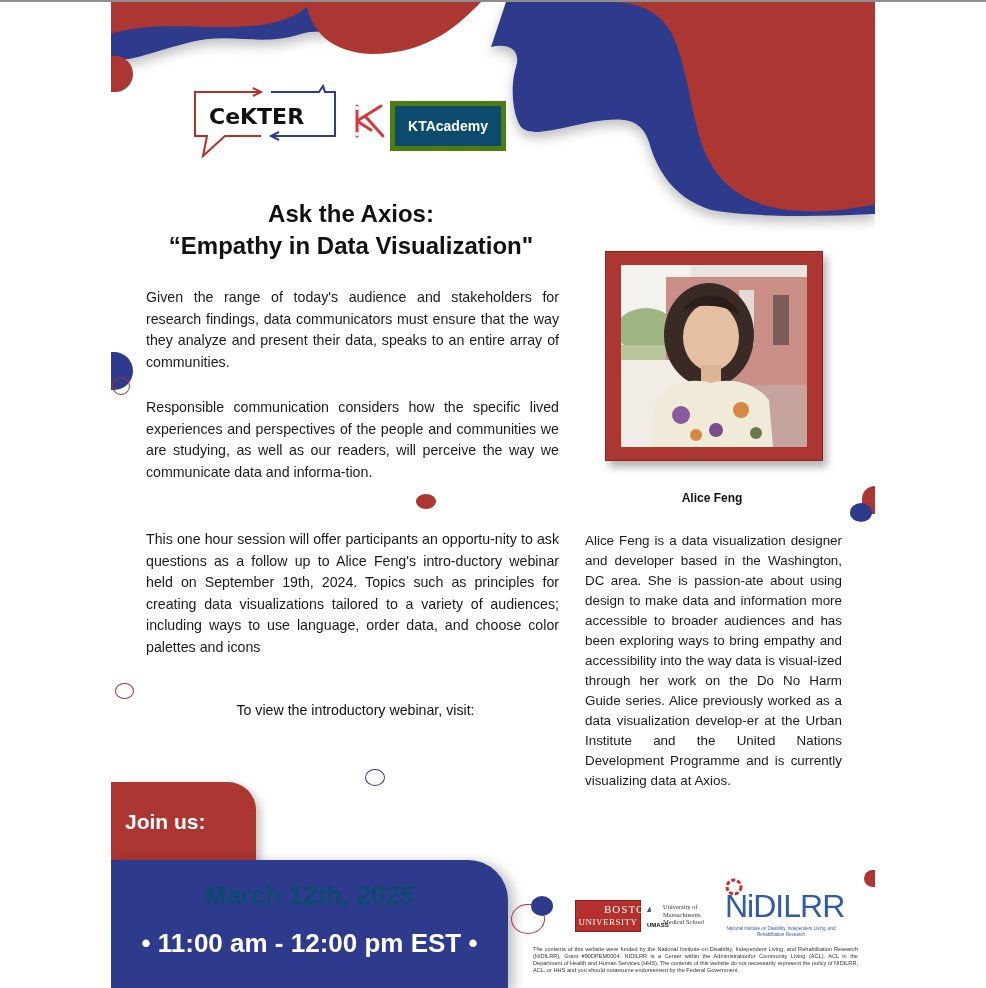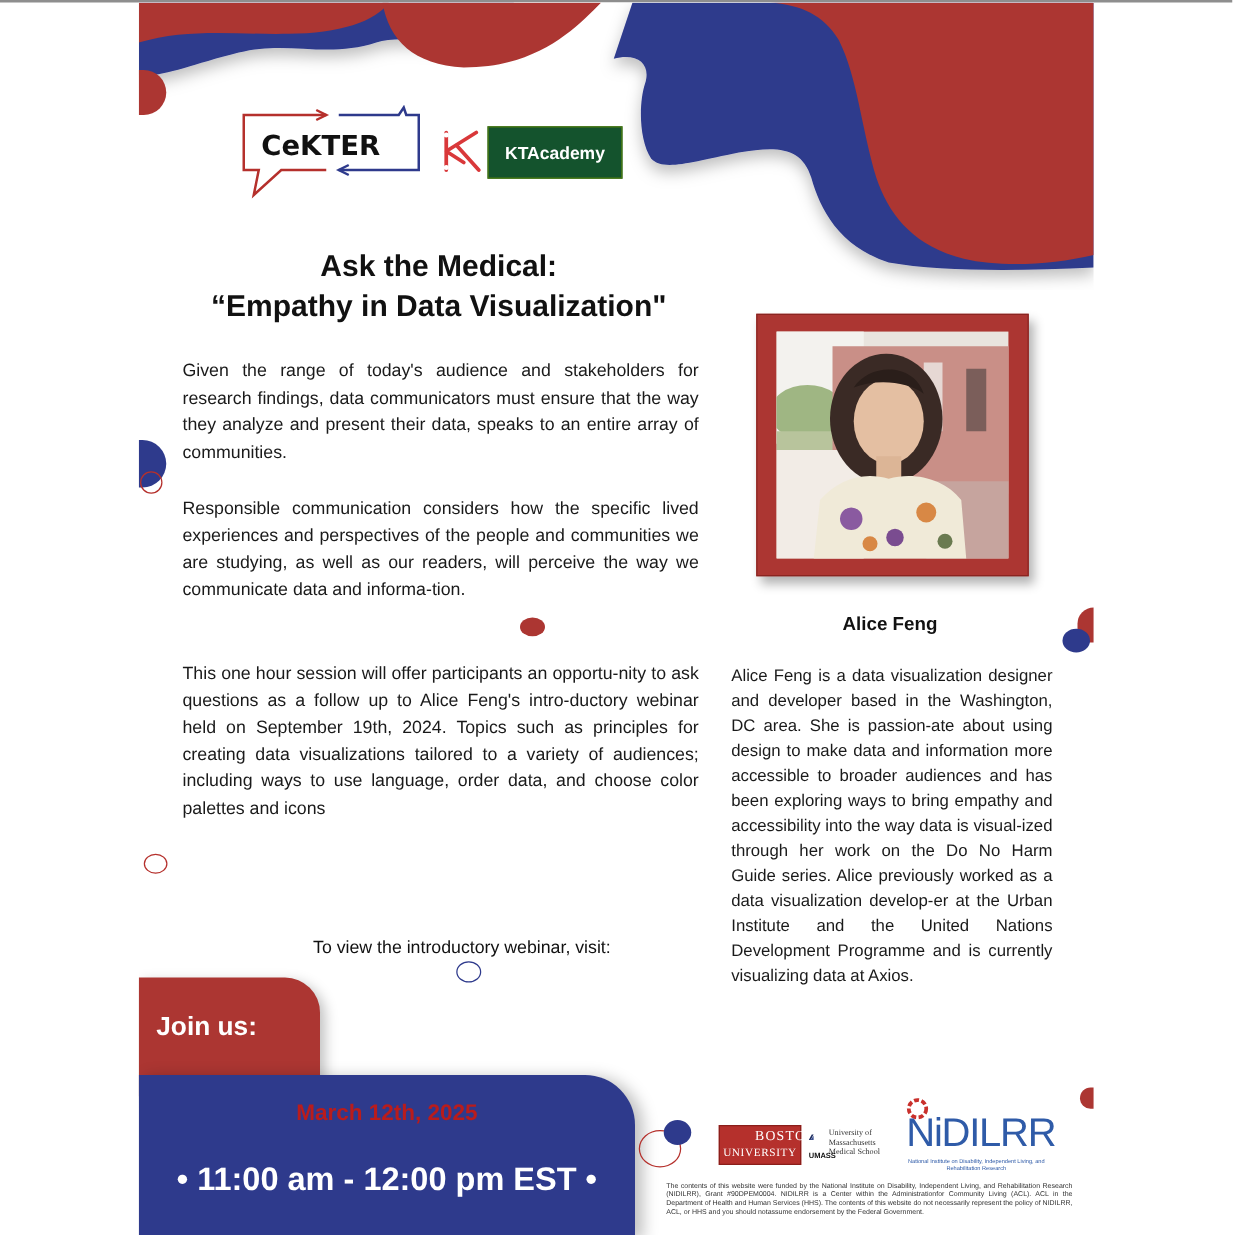--- a/index.html
+++ b/index.html
@@ -4,42 +4,42 @@
 <style>
   html, body { margin:0; padding:0; background:#ffffff; }
   body { width:986px; height:988px; position:relative; overflow:hidden; font-family:"DejaVu Sans", sans-serif; color:#1a1a1a; }
   .topbar { position:absolute; left:0; top:0; width:986px; height:2px; background:#8e8e8e; }
   .page { position:absolute; left:111px; top:2px; width:764px; height:986px; background:#fff; overflow:hidden; }
   .deco { position:absolute; }
   svg { display:block; }
 
   .logo-cekter { position:absolute; left:80px; top:82px; width:150px; height:76px; }
   .logo-k { position:absolute; left:242px; top:102px; width:34px; height:34px; }
-  .kta-box { position:absolute; left:279px; top:99px; width:106px; height:40px; background:#14532d; border:1px solid #4d7c0f; color:#fff; font-family:"Liberation Sans", sans-serif; font-weight:bold; font-size:14px; display:flex; align-items:center; justify-content:center; }
+  .kta-box { position:absolute; left:279px; top:99px; width:106px; height:40px; background:#0c4a6e; border:5px solid #4d7c0f; color:#fff; font-family:"Liberation Sans", sans-serif; font-weight:bold; font-size:14px; display:flex; align-items:center; justify-content:center; }
 
   .title { position:absolute; left:30px; top:196px; width:420px; text-align:center; font-family:"Liberation Sans", sans-serif; font-weight:bold; font-size:24px; line-height:32px; color:#111; }
 
   .para { position:absolute; left:35px; width:413px; font-family:"Liberation Sans", sans-serif; font-size:14.2px; line-height:21.6px; text-align:justify; color:#1a1a1a; font-weight:500; }
   .p1 { top:285px; }
   .p2 { top:395px; }
   .p3 { top:527px; }
 
-  .view-label { position:absolute; left:52px; top:700px; width:413px; text-align:center; font-family:"Liberation Sans", sans-serif; font-size:14.2px; color:#111;margin-top:48px; }
+  .view-label { position:absolute; left:38px; top:700px; width:413px; text-align:center; font-family:"Liberation Sans", sans-serif; font-size:14.2px; color:#111; }
   .view-link { position:absolute; left:35px; top:724px; width:413px; text-align:center; font-family:"Liberation Sans", sans-serif; font-size:14.2px; color:#111; text-decoration:underline; cursor:pointer; }
 
   .join-box { position:absolute; left:0; top:780px; width:145px; height:95px; background:#ac3632; border-top-right-radius:28px; box-shadow:4px 4px 10px rgba(0,0,0,0.25); }
   .join-text { position:absolute; left:14px; top:808px; font-family:"Liberation Sans", sans-serif; font-weight:bold; font-size:21px; color:#fff; }
   .date-box { position:absolute; left:0; top:858px; width:397px; height:130px; background:#2e3a8c; border-top-right-radius:40px; box-shadow:6px 2px 12px rgba(0,0,0,0.25); }
-  .date-text { position:absolute; left:0; top:878px; width:397px; text-align:center; font-family:"Liberation Sans", sans-serif; font-weight:bold; font-size:18px; color:#b91c1c; }
+  .date-text { position:absolute; left:0; top:878px; width:397px; text-align:center; font-family:"Liberation Sans", sans-serif; font-weight:bold; font-size:26px; color:#0c4a6e; }
   .time-text { position:absolute; left:0; top:926px; width:397px; text-align:center; font-family:"Liberation Sans", sans-serif; font-weight:bold; font-size:26px; color:#fff; }
 
   .photo-frame { position:absolute; left:494px; top:249px; width:216px; height:208px; background:#ac3632; border:1px solid #8a2420; box-shadow:4px 6px 8px rgba(0,0,0,0.3); }
   .photo { position:absolute; left:15px; top:13px; width:186px; height:182px; overflow:hidden; }
 
-  .bio-name { position:absolute; left:470px; top:489px; width:262px; text-align:center; font-family:"Liberation Sans", sans-serif; font-weight:bold; font-size:15px; color:#111; }
+  .bio-name { position:absolute; left:470px; top:489px; width:262px; text-align:center; font-family:"Liberation Sans", sans-serif; font-weight:bold; font-size:12px; color:#111; }
   .bio { position:absolute; left:474px; top:529px; width:257px; font-family:Liberation Sans, sans-serif; font-size:13.4px; line-height:20px; text-align:justify; color:#1a1a1a; font-weight:500; }
 
   .bu-logo { position:absolute; left:464px; top:898px; width:64px; height:30px; background:#b5302c; border:1px solid #8b1e1a; color:#fff; font-family:"Liberation Serif", serif; text-align:center; }
   .bu-logo .l1 { font-size:11px; letter-spacing:1px; line-height:13px; margin-top:2px;padding-left:28px; }
   .bu-logo .l2 { font-size:9px; letter-spacing:0.5px; line-height:12px; }
   .umass-logo { position:absolute; left:536px; top:900px; width:66px; height:28px; }
   .umass-text { position:absolute; left:552px; top:901px; font-family:"Liberation Serif", serif; font-size:6.5px; line-height:7.5px; color:#333; }
   .umass-bold { position:absolute; left:536px; top:920px; font-family:"Liberation Sans", sans-serif; font-size:6px; font-weight:bold; color:#111; }
   .nidilrr-word { position:absolute; left:614px; top:886px; font-family:"Liberation Sans", sans-serif; font-size:32px; color:#2f5ba8; letter-spacing:-1px; }
   .nidilrr-sub { position:absolute; left:614px; top:924px; width:112px; font-family:"Liberation Sans", sans-serif; font-size:4.5px; line-height:6px; color:#2f5ba8; text-align:center; }
@@ -82,21 +82,21 @@
   </svg>
 
   <svg class="logo-k" viewBox="0 0 34 34">
     <path d="M4,2 L4,32 M4,17 L28,2 M12,12 L30,32 M4,17 L18,26" fill="none" stroke="#d9383a" stroke-width="3" stroke-linecap="round"></path>
     <circle cx="4" cy="4" r="2" fill="#fff"></circle>
     <circle cx="4" cy="30" r="2" fill="#fff"></circle>
   </svg>
   <div class="kta-box">KTAcademy</div>
 
   <div class="title">
-    <div>Ask the Medical:</div>
+    <div>Ask the Axios:</div>
     <div>“Empathy in Data Visualization"</div>
   </div>
 
   <div class="para p1">Given the range of today's audience and stakeholders for research findings, data communicators must ensure that the way they analyze and present their data, speaks to an entire array of communities.</div>
   <div class="para p2">Responsible communication considers how the specific lived experiences and perspectives of the people and communities we are studying, as well as our readers, will perceive the way we communicate data and informa-tion.</div>
   <div class="para p3">This one hour session will offer participants an opportu-nity to ask questions as a follow up to Alice Feng's intro-ductory webinar held on September 19th, 2024. Topics such as principles for creating data visualizations tailored to a variety of audiences; including ways to use language, order data, and choose color palettes and icons</div>
 
   <div class="deco" style="left:0;top:350px;width:22px;height:38px;background:#2e3a8c;border-radius:0 20px 20px 0;"></div>
   <div class="deco" style="left:1px;top:375px;width:16px;height:16px;border:1px solid #b5302c;border-radius:50%;"></div>
   <div class="deco" style="left:305px;top:492px;width:20px;height:15px;background:#ac3632;border-radius:50%;"></div>

